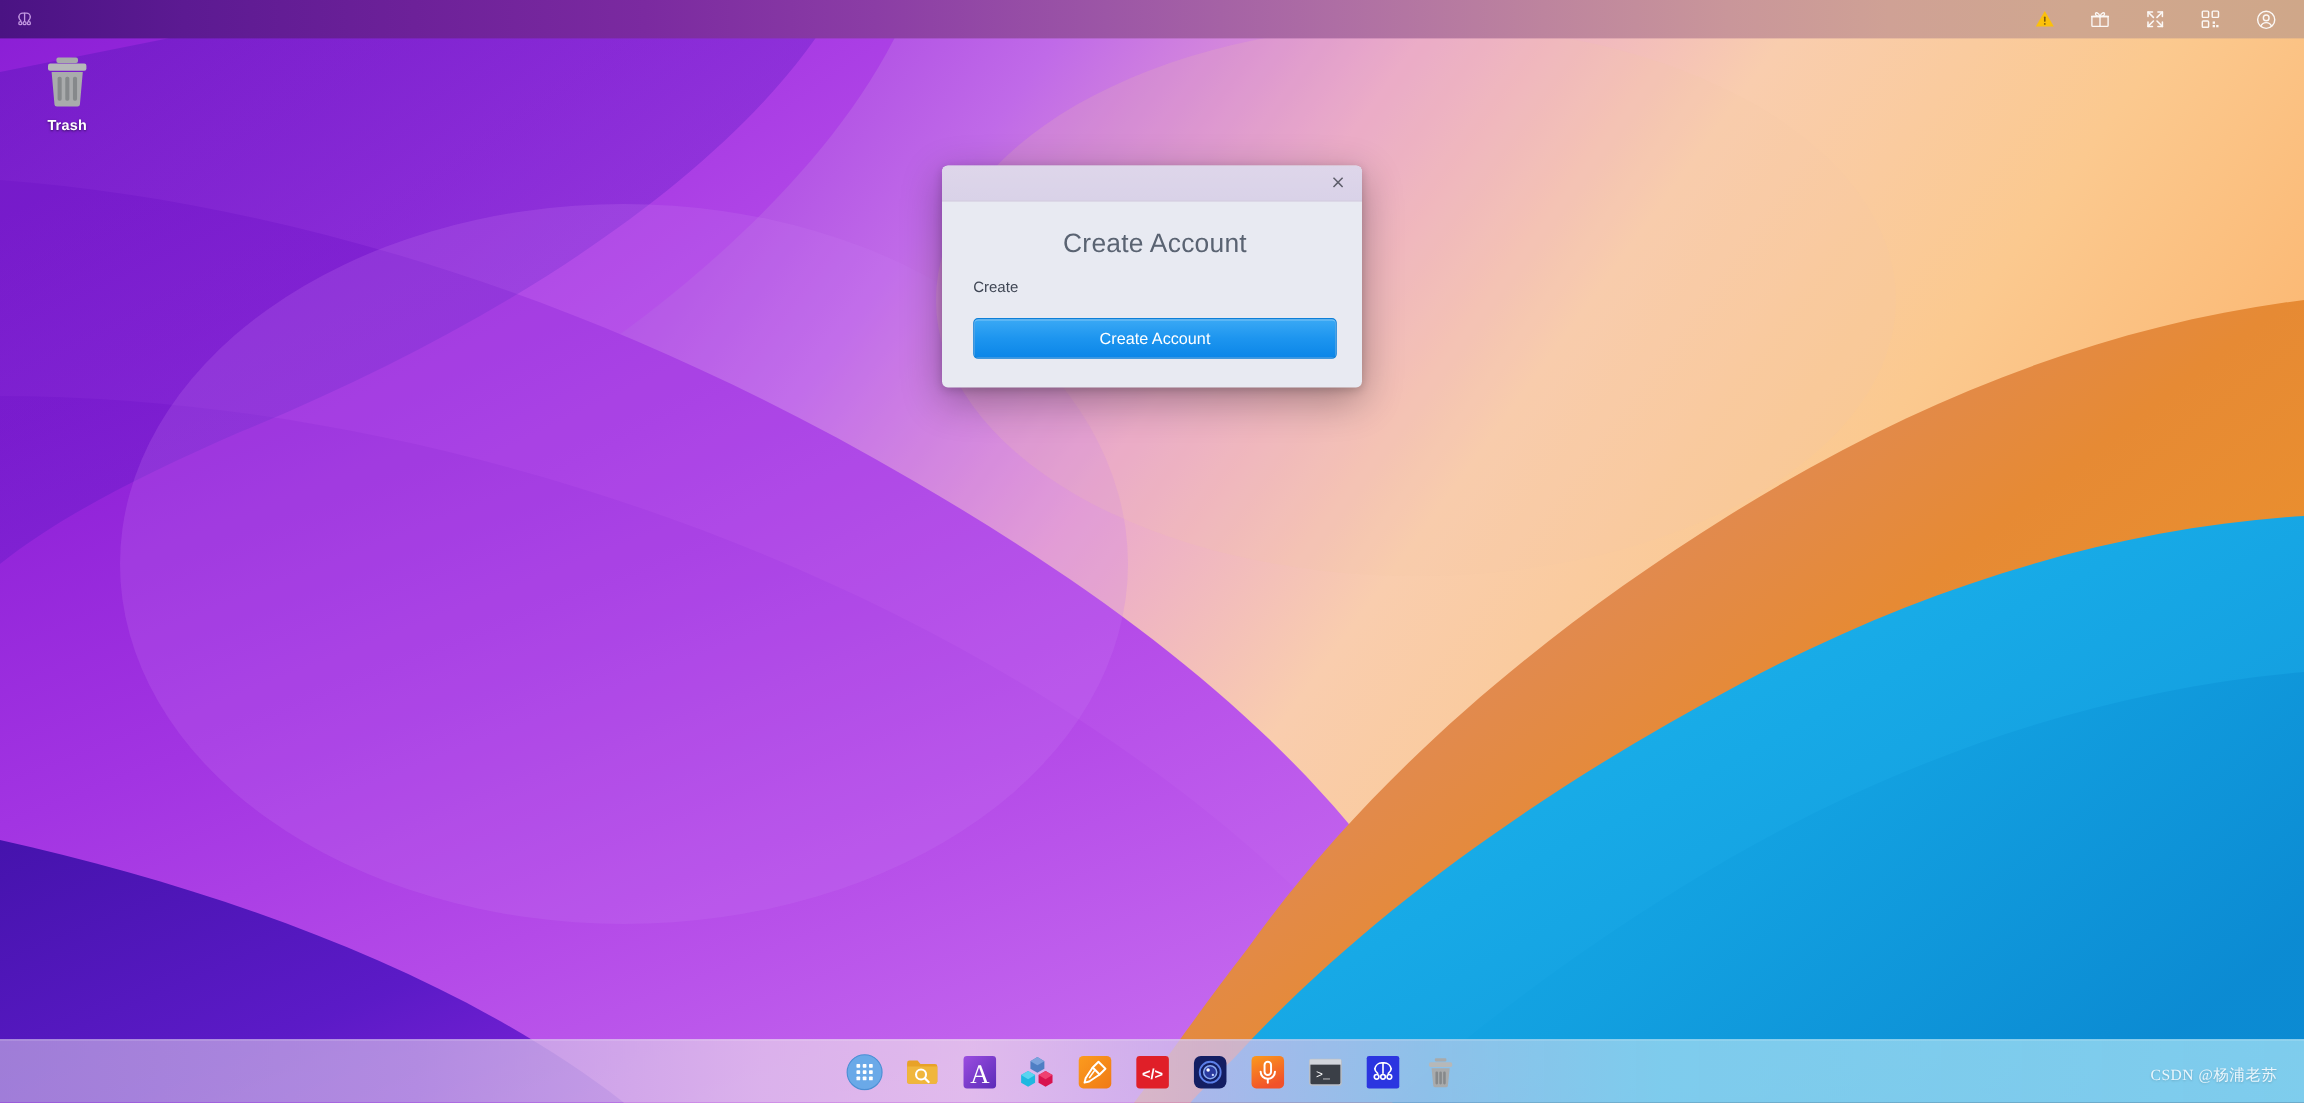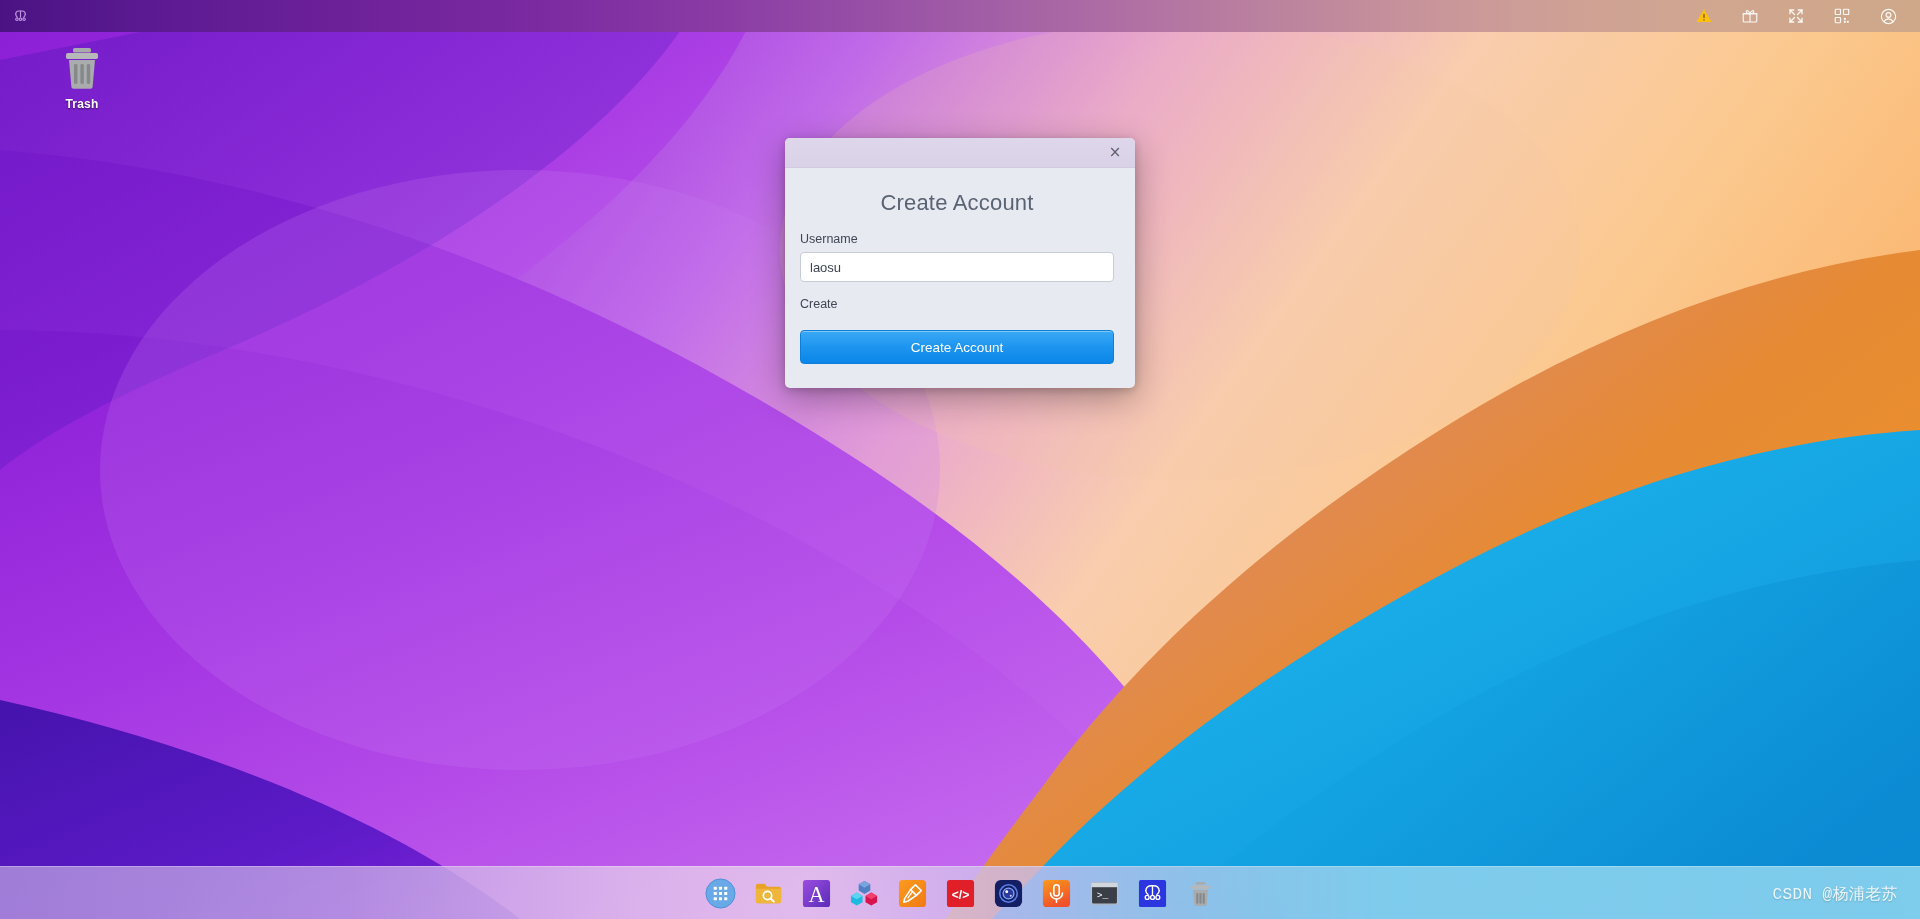--- a/index.html
+++ b/index.html
@@ -37,21 +37,21 @@
   }
   .tb-icon {
     width:20px; height:20px;
     display:flex; align-items:center; justify-content:center;
     cursor:pointer; opacity:.92;
   }
   .tb-icon svg { display:block; }
 
   
   #trash-desktop {
-    position:absolute; left:42px; top:46px; width:80px;
+    position:absolute; left:16px; top:46px; width:80px;
     display:flex; flex-direction:column; align-items:center;
     gap:5px; cursor:pointer; z-index:10;
   }
   #trash-desktop .label {
     color:#fff; font-size:12px; font-weight:bold;
     text-shadow:0 1px 2px rgba(0,0,0,.55);
     letter-spacing:.2px;
   }
 
   
@@ -68,24 +68,24 @@
     z-index:20;
   }
   .dock-item {
     width:32px; height:32px; cursor:pointer;
     display:flex; align-items:center; justify-content:center;
     position:relative;
   }
   .dock-item svg { display:block; }
   #watermark {
     position:absolute; right:22px; bottom:14px;
-    color:#eaf6fd; font-size:16px;
+    color:#eaf6fd; font-size:13px;
     text-shadow:0 1px 2px rgba(0,0,0,.18);
     letter-spacing:.4px; z-index:25;
-    font-family:Liberation Mono, monospace;
+    font-family:Liberation Serif, serif;
     pointer-events:none;
   }
 
   
   #dialog {
     position:absolute; left:785px; top:138px;
     width:350px;
     background:#e8eaf2;
     border-radius:5px;
     box-shadow:0 10px 34px rgba(0,0,0,.32), 0 2px 8px rgba(0,0,0,.18);
@@ -98,21 +98,21 @@
     display:flex; align-items:center; justify-content:flex-end;
     padding-right:10px;
     border-bottom:1px solid rgba(0,0,0,.05);
   }
   #dialog-close {
     width:20px; height:20px; cursor:pointer;
     display:flex; align-items:center; justify-content:center;
     color:#5e5e6b; font-size:15px; line-height:1;
     font-family:"DejaVu Sans", sans-serif;
   }
-  #dialog-body { padding:22px 21px 24px 15px; }
+  #dialog-body { padding:22px 21px 24px 26px; }
   #dialog-title {
     text-align:center; font-size:22px; color:#5a6372;
     font-weight:normal; margin-bottom:16px; letter-spacing:.2px;
   }
   #dialog-subtitle {
     text-align:center; font-size:13px; color:#4b5360;
     line-height:1.45; margin-bottom:22px; padding:0 6px;
   }
   .field { margin-bottom:15px; }
   .field-label {
@@ -277,24 +277,20 @@
     <span class="label">Trash</span>
   </div>
 
   <div id="dialog">
     <div id="dialog-titlebar">
       <div id="dialog-close">×</div>
     </div>
     <div id="dialog-body">
       <h1 id="dialog-title">Create Account</h1>
 
-      <div class="field">
-        <label class="field-label">Username</label>
-        <input class="field-input" type="text" value="laosu" style="">
-      </div>
 
       <div class="field">
         <label class="field-label">Create</label>
       </div>
 
 
       <div id="submit-wrap">
         <button id="create-account-button">Create Account</button>
       </div>
     </div>

